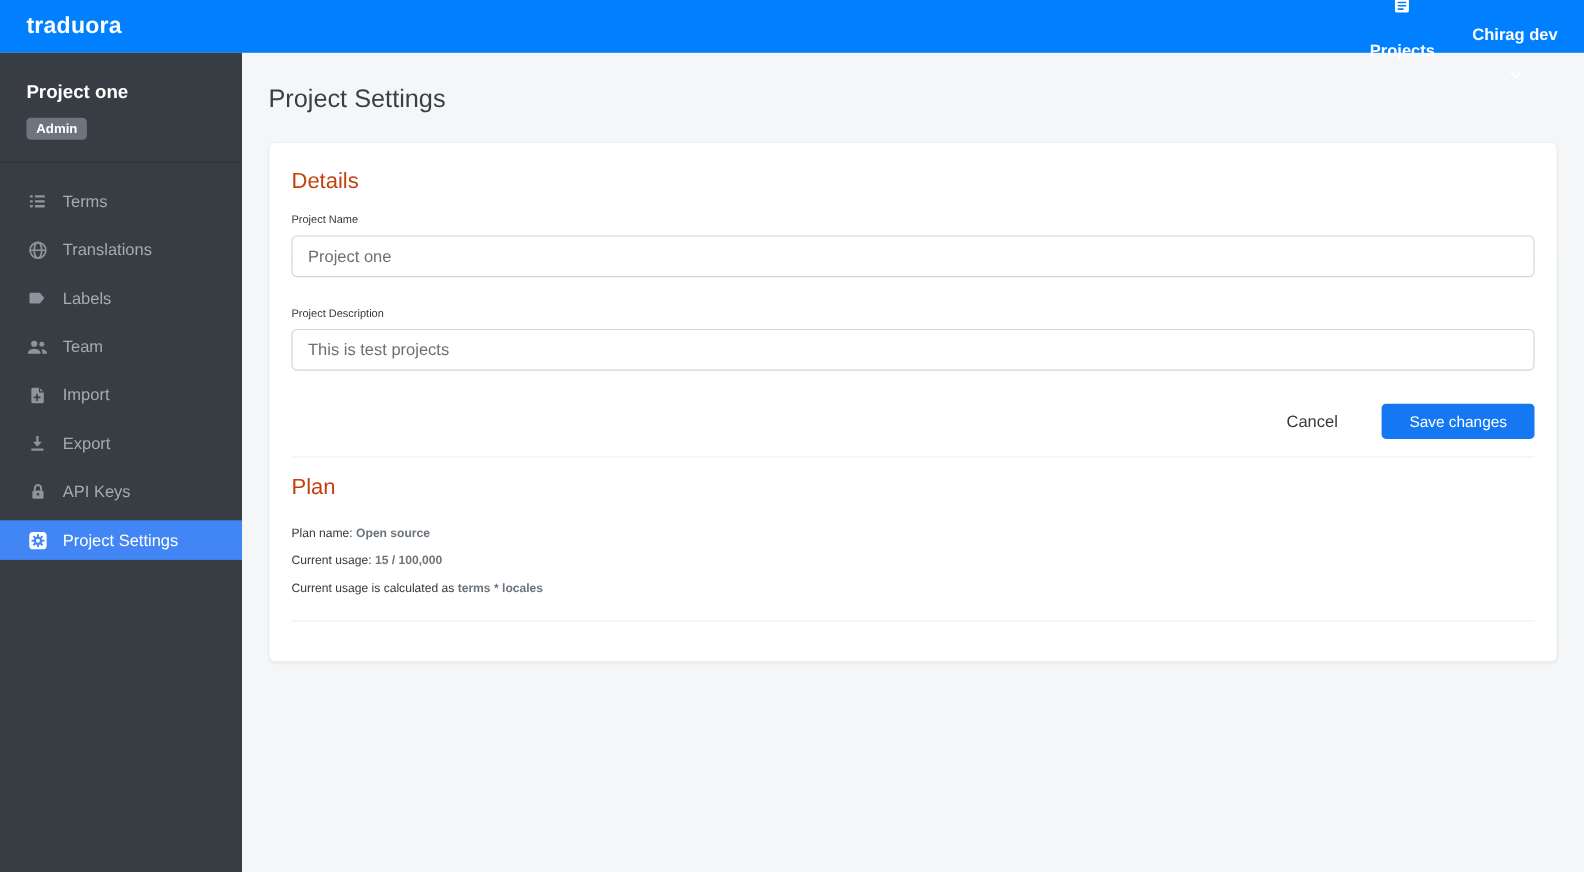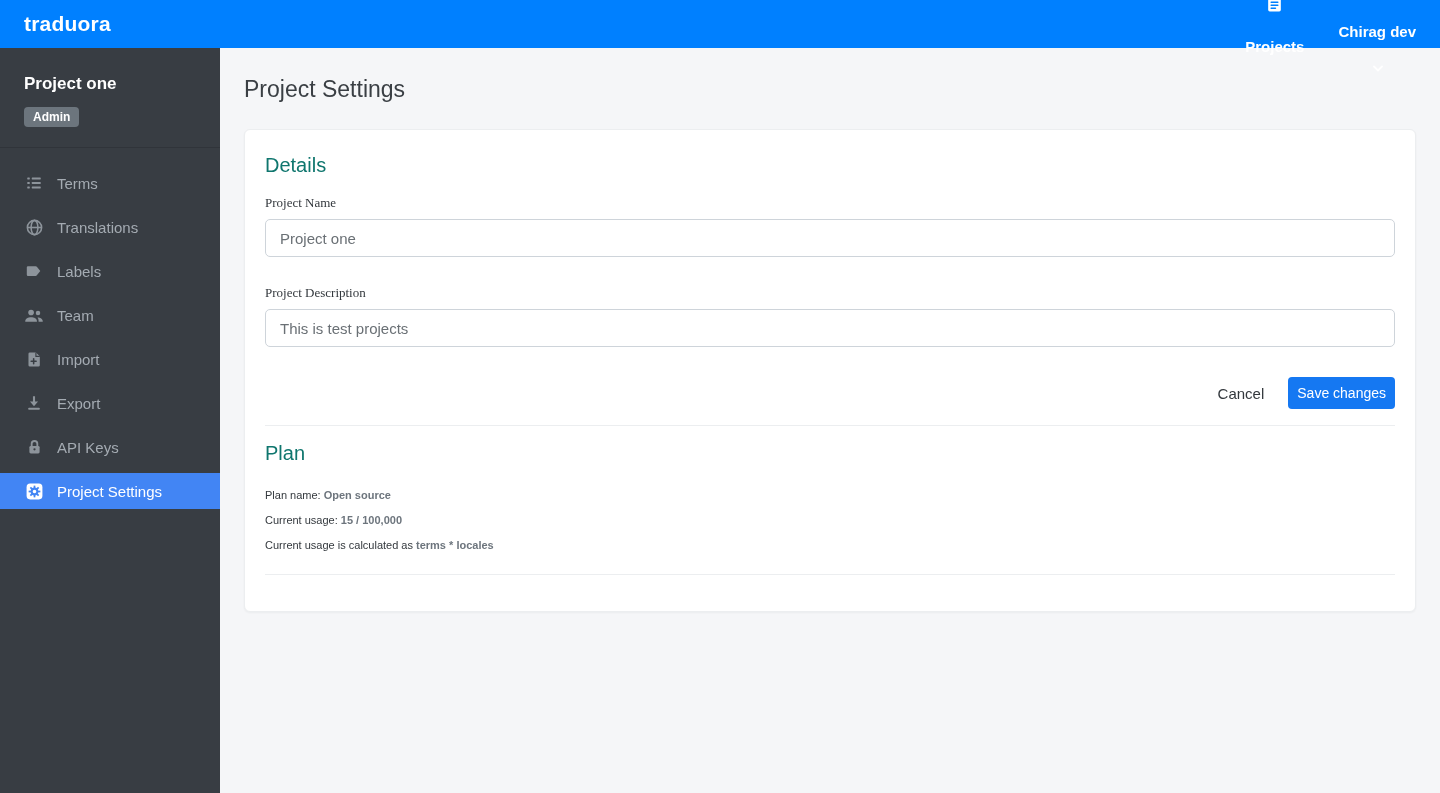--- a/index.html
+++ b/index.html
@@ -54,32 +54,32 @@
 
   
   .main { flex:1; padding:0 24px; overflow:hidden; }
   .page-title { margin-top:28px; font-size:23px; color:#3a3f44; font-weight:400; }
 
   .card {
     margin-top:26px; background:#fff; border-radius:6px;
     border:1px solid #eceef0; box-shadow:0 1px 2px rgba(40,50,60,.05);
     padding:20px;
   }
-  .section-heading { font-size:20px; font-weight:400; color:#0f766e; margin:4px 0 18px; }
-  .field-label { font-size:13px; color:#33383d; margin-bottom:8px;font-family:Liberation Serif, serif; }
+  .section-heading { font-size:20px; font-weight:400; color:#c2410c; margin:4px 0 18px; }
+  .field-label { font-size:10px; color:#33383d; margin-bottom:8px; }
   .text-input {
     width:100%; height:38px; border:1px solid #ced4da; border-radius:5px;
     padding:0 14px; font-size:15px; color:#6a7075; background:#fff; outline:none;
     font-family:"Liberation Sans","DejaVu Sans",sans-serif;
     margin-bottom:28px;
   }
-  .actions { display:flex; justify-content:flex-end; align-items:center; gap:12px; margin:2px 0 0; }
+  .actions { display:flex; justify-content:flex-end; align-items:center; gap:28px; margin:2px 0 0; }
   .btn { border:none; border-radius:4px; font-size:14px; cursor:pointer; font-family:inherit; }
   .btn-cancel { background:transparent; color:#33383d; font-size:15px; padding:7px 12px; }
-  .btn-primary { background:#1578f2; color:#fff; padding:8px 9px; font-weight:500; }
+  .btn-primary { background:#1578f2; color:#fff; padding:8px 25px; font-weight:500; }
   .btn-danger { background:#dc3545; color:#fff; padding:8px 14px; font-weight:500; }
 
   .divider { border:none; border-top:1px solid #eceef0; margin:16px 0; }
 
   .plan-rows { font-size:11px; line-height:25px; color:#33383d; }
   .plan-rows .pv { font-weight:bold; color:#6d757d; }
   .delete-row { display:flex; justify-content:flex-end; margin-top:12px; margin-bottom:2px; }
 </style>
 </head>
 <body>

